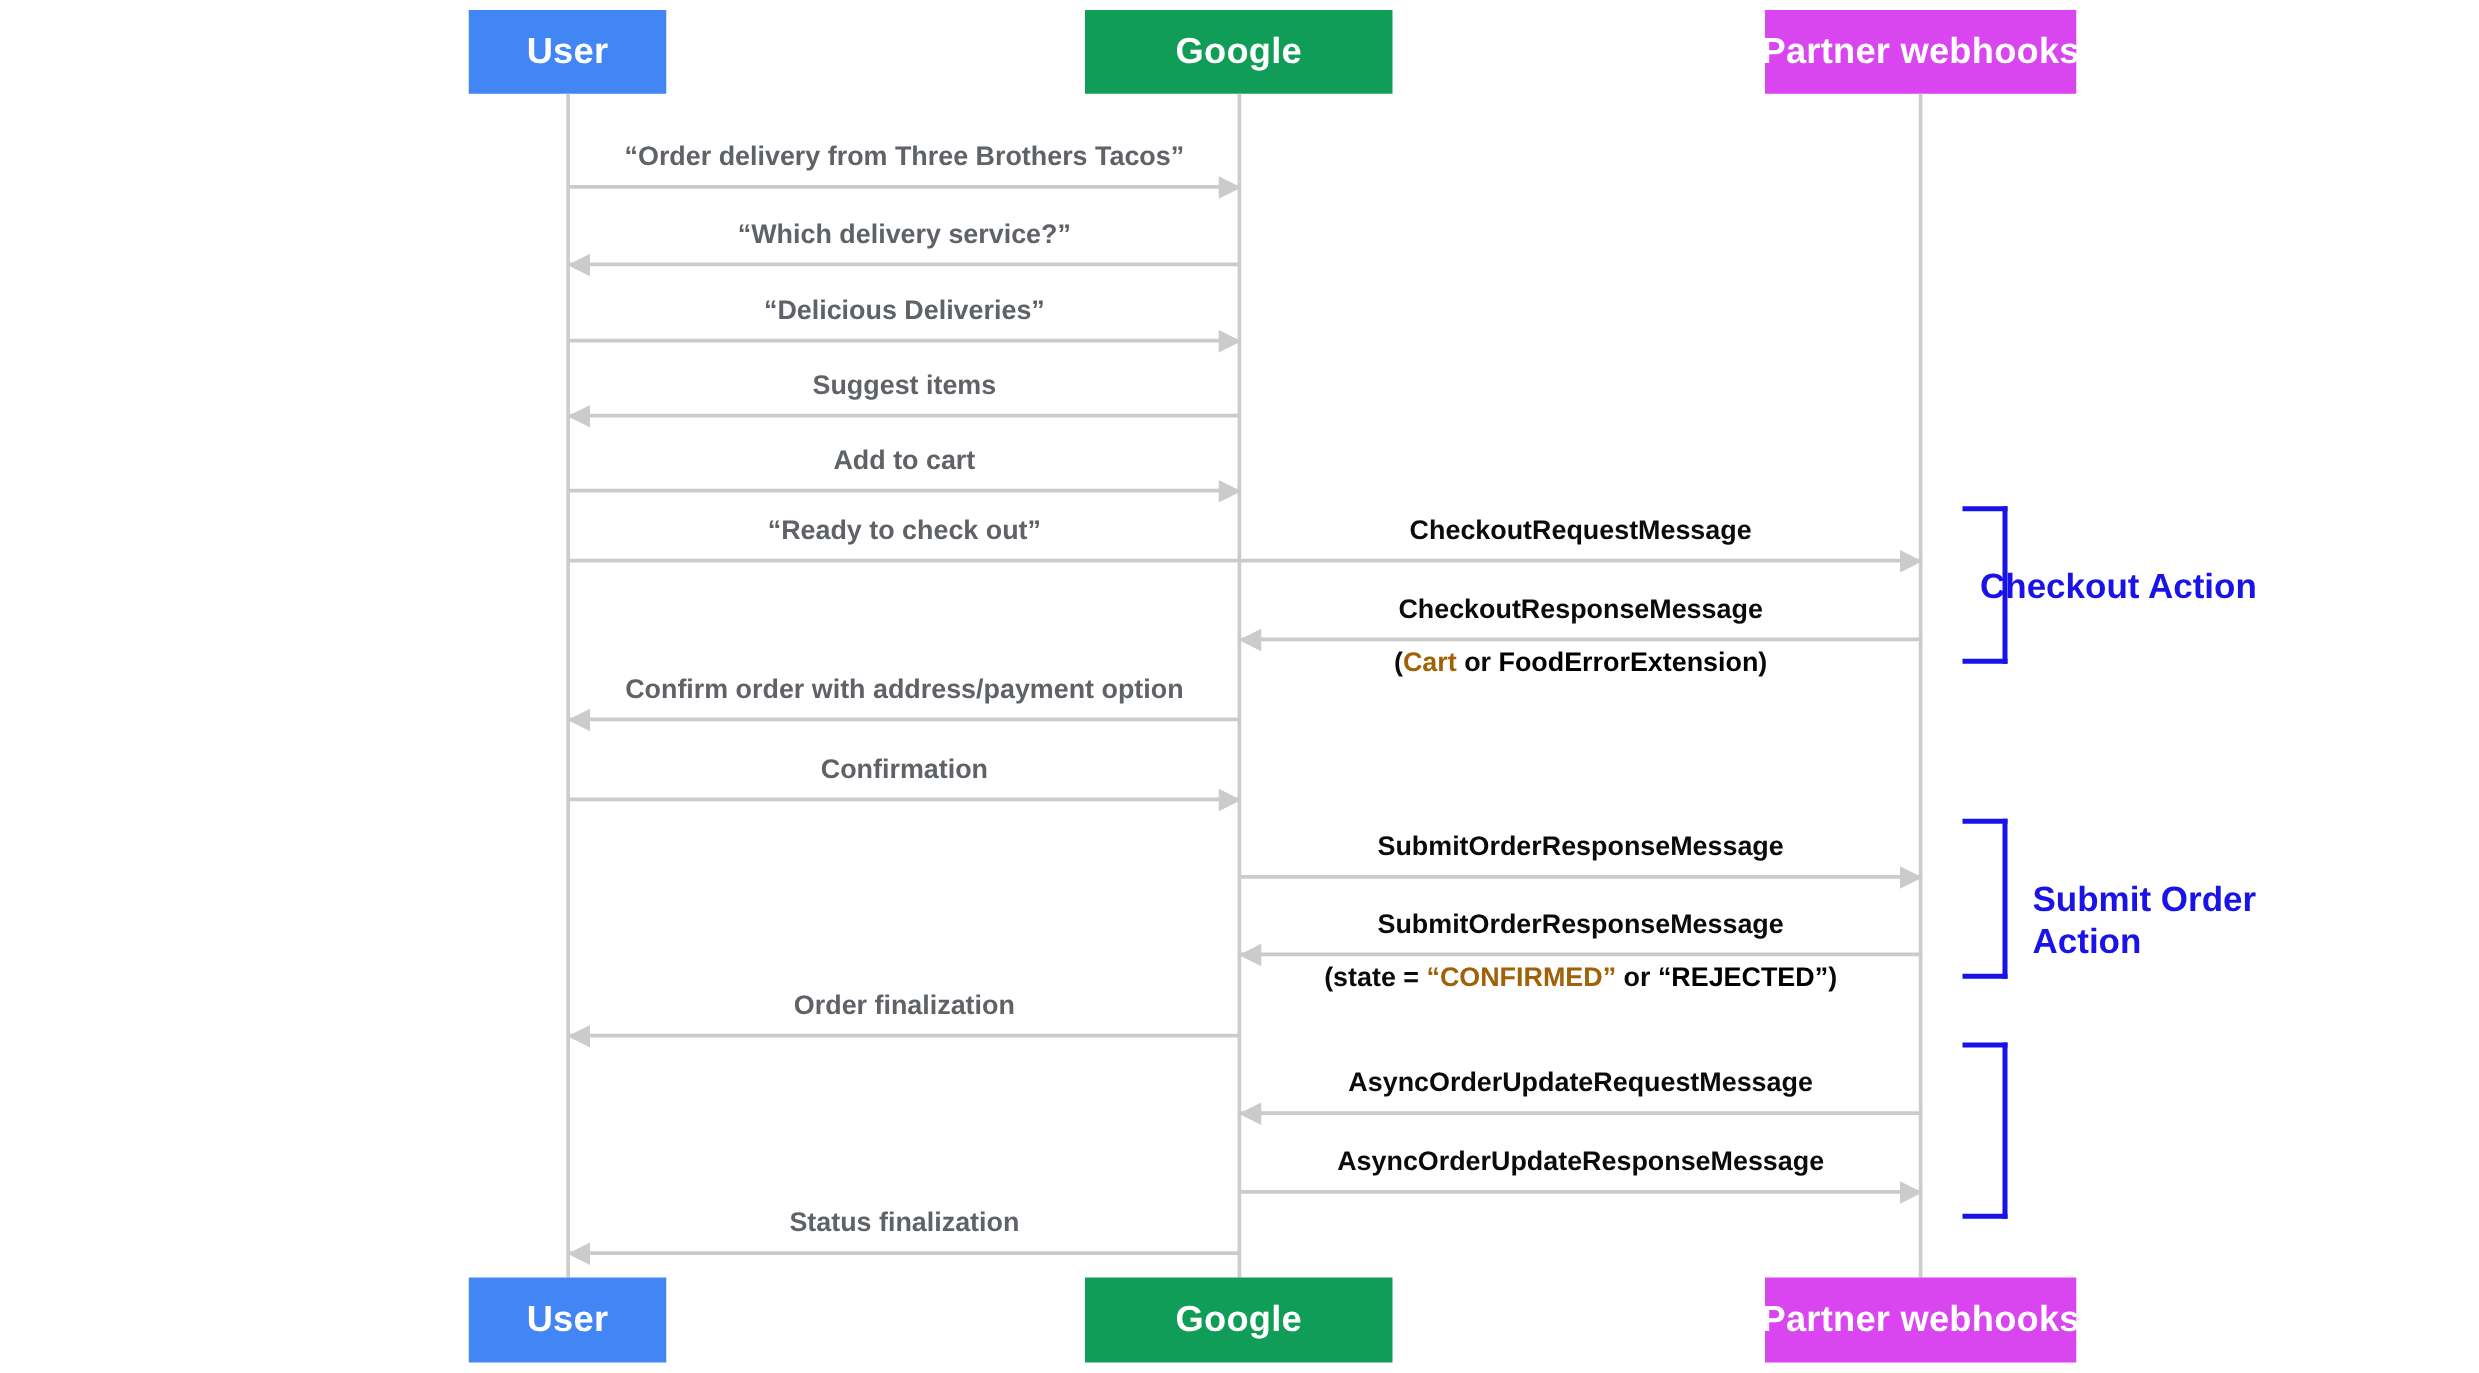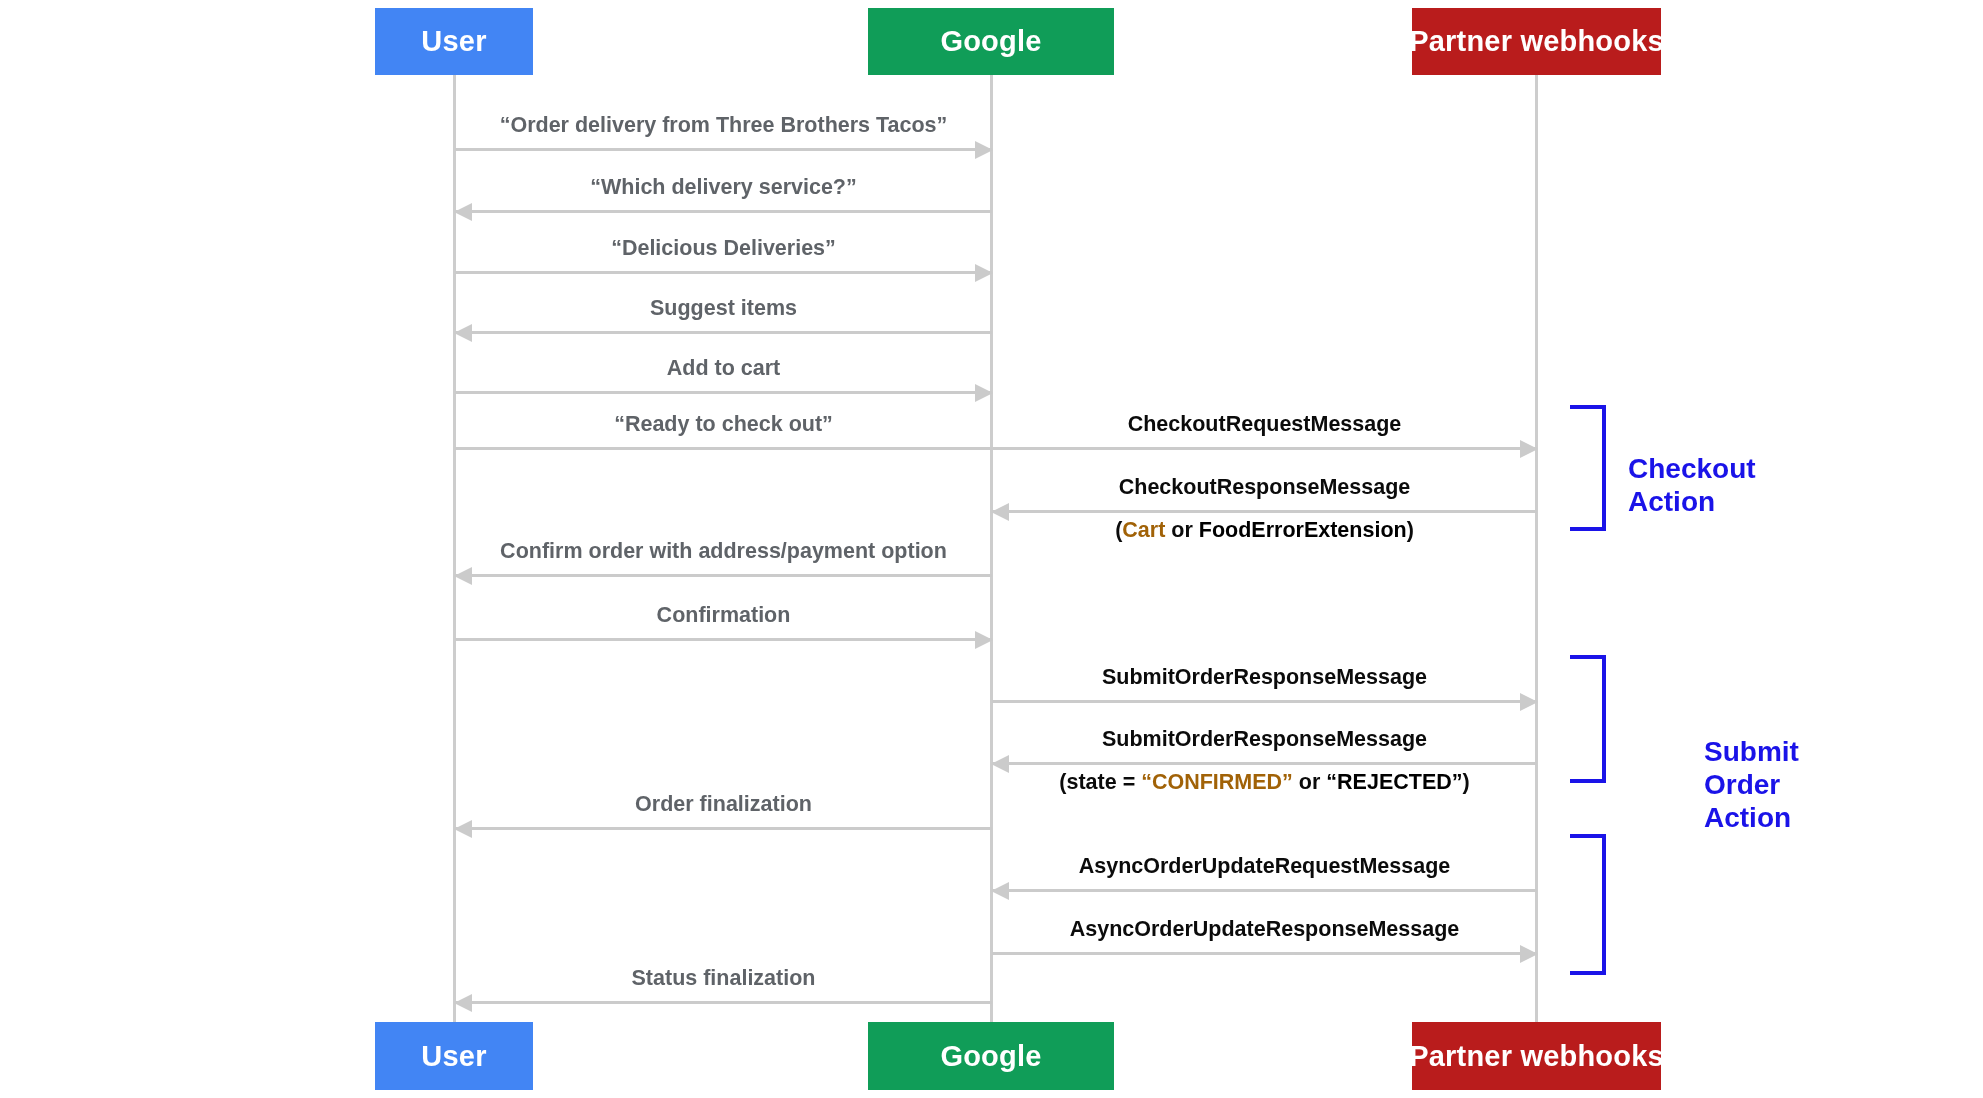--- a/index.html
+++ b/index.html
@@ -16,21 +16,21 @@
     position:absolute;
     display:flex;align-items:center;justify-content:center;
     color:#ffffff;
     font-weight:bold;
     font-size:29px;
     letter-spacing:.2px;
     white-space:nowrap;
   }
   .actor-user{background:#4285f4;}
   .actor-google{background:#109d58;}
-  .actor-partner{background:#b91c1c;}
+  .actor-partner{background:#d946ef;}
 
   
   .lifeline{
     position:absolute;
     width:3px;
     background:#cdcdcd;
   }
 
   
   .msg{position:absolute;height:0;}
@@ -197,24 +197,24 @@
     <div class="label black above">AsyncOrderUpdateRequestMessage</div>
   </div>
 
   <div class="msg to-right" style="left:992px;top:952px;width:545px;">
     <div class="line"></div>
     <div class="head"></div>
     <div class="label black above">AsyncOrderUpdateResponseMessage</div>
   </div>
 
   <div class="bracket" style="left:1570px;top:405px;width:32px;height:118px;"></div>
-  <div class="action-label" style="left:1628px;top:452px;">Checkout Action</div>
+  <div class="action-label" style="left:1584px;top:452px;">Checkout Action</div>
 
   <div class="bracket" style="left:1570px;top:655px;width:32px;height:120px;"></div>
-  <div class="action-label" style="left:1704px;top:703px;margin-top:32px;">Submit Order Action</div>
+  <div class="action-label" style="left:1626px;top:703px;">Submit Order Action</div>
 
   <div class="bracket" style="left:1570px;top:834px;width:32px;height:133px;"></div>
 
   <div class="actor-box actor-user" style="left:375px;top:1022px;width:158px;height:68px;">
     <span>User</span>
   </div>
 
   <div class="actor-box actor-google" style="left:868px;top:1022px;width:246px;height:68px;">
     <span>Google</span>
   </div>

